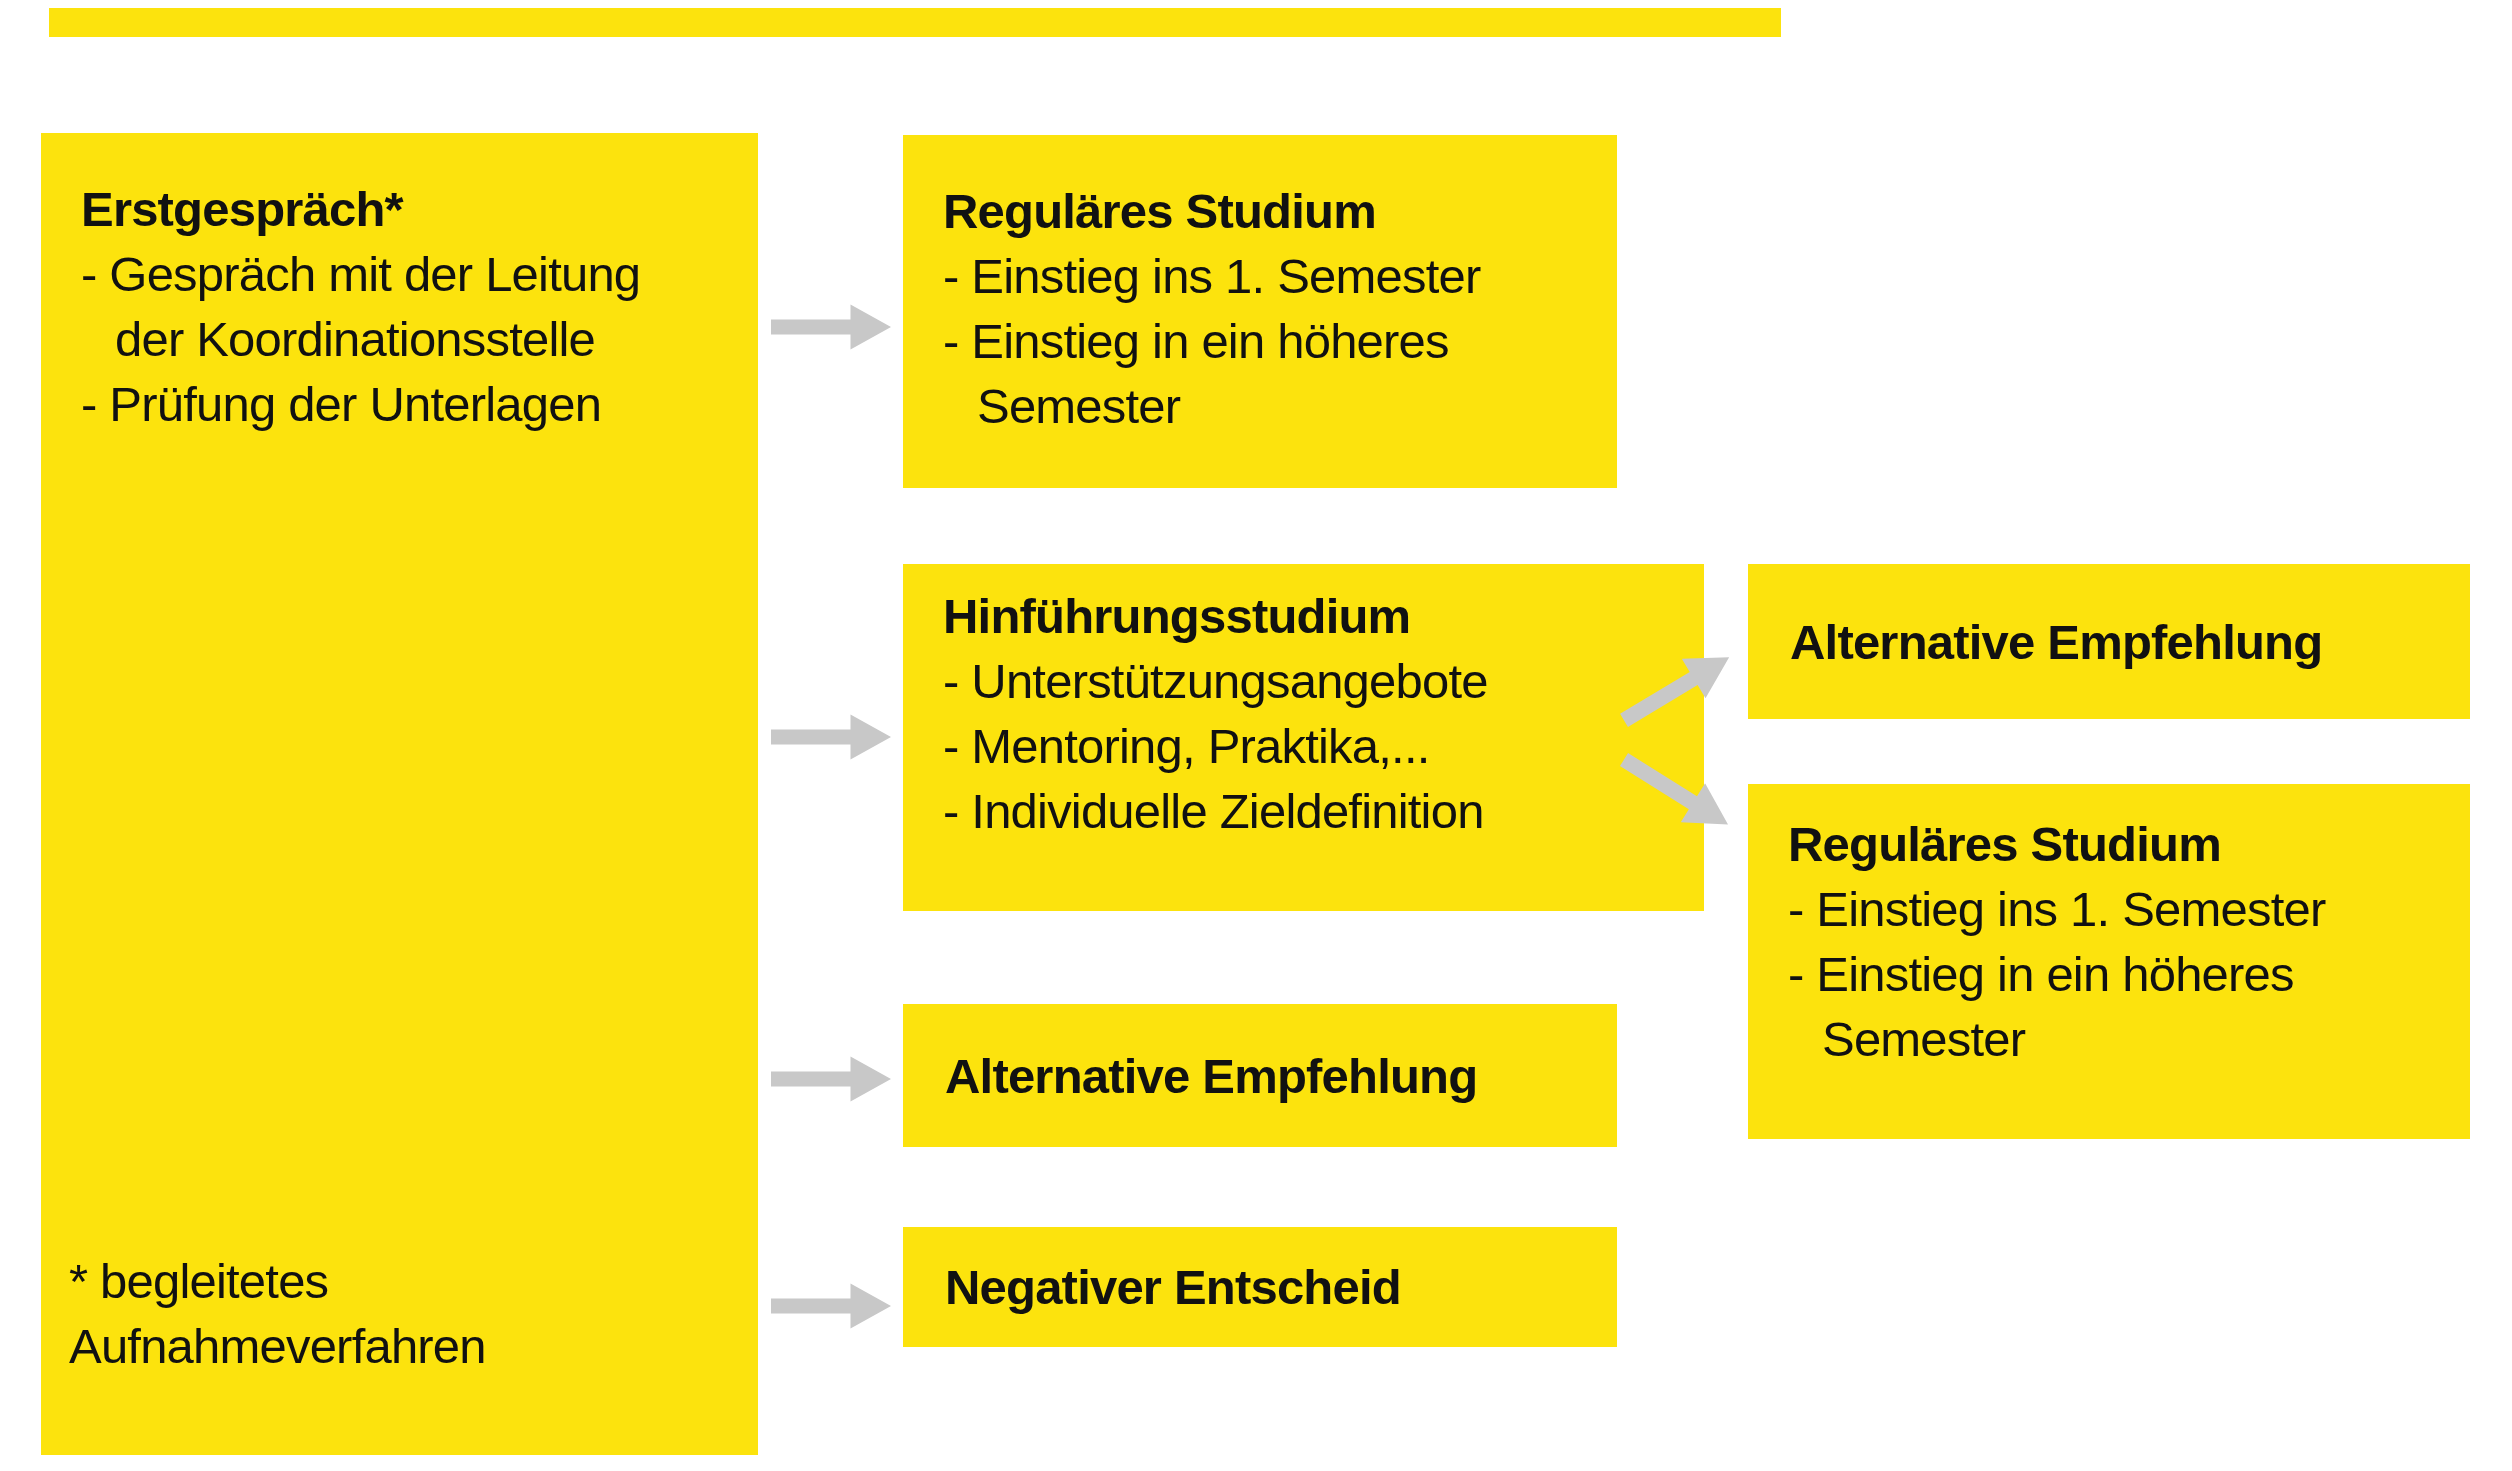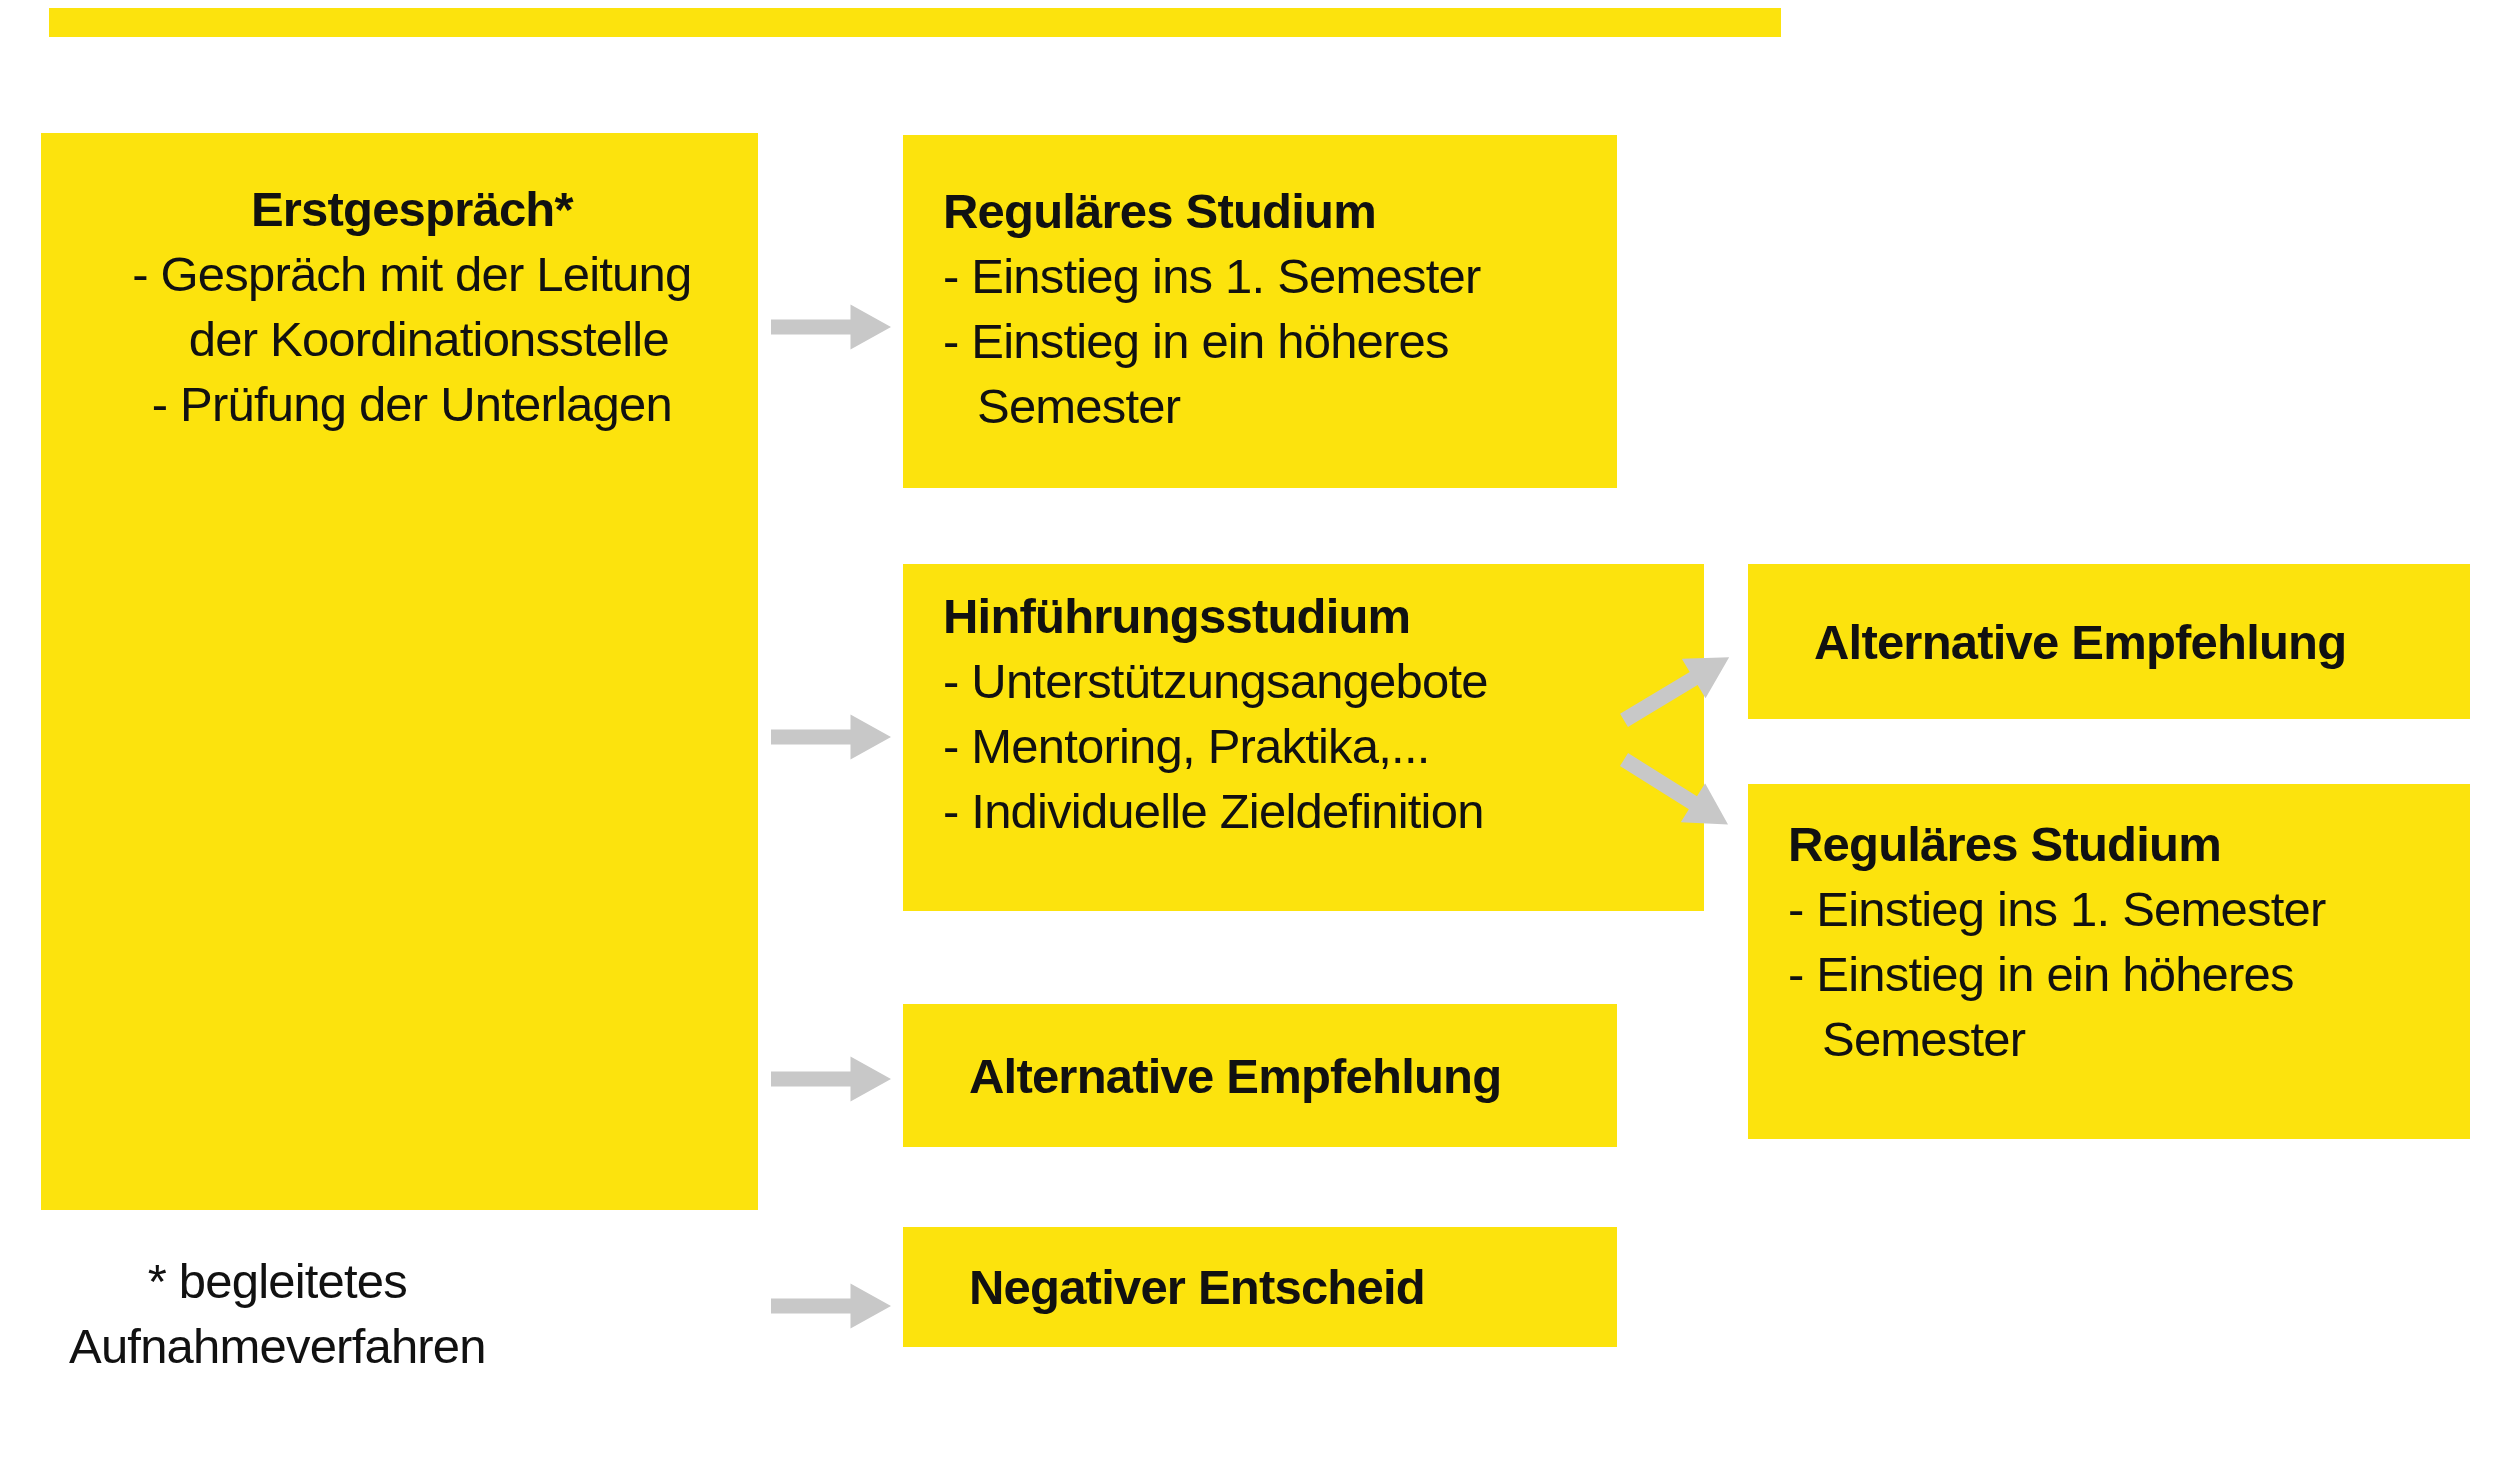--- a/index.html
+++ b/index.html
@@ -31,21 +31,21 @@
     white-space: nowrap;
   }
   .title {
     font-weight: 700;
   }
   .line { }
   .indent { padding-left: 34px; }
   .centered-label {
     display: flex;
     align-items: center;
-    padding-left: 66px;
+    padding-left: 42px;
     font-size: 49px;
     font-weight: 700;
     letter-spacing: -0.8px;
     white-space: nowrap;
   }
   .footnote {
     position: absolute;
     left: 28px;
     top: 1116px;
     font-size: 49px;
@@ -76,21 +76,21 @@
     top: 736px;
     transform: rotate(32deg);
     transform-origin: 0 50%;
   }
   #top-banner {
     left: 49px;
     top: 7.7px;
     width: 1732px;
     height: 29px;
   }
-  #box-erstgespraech { left: 41px;   top: 133px;  width: 717px; height: 1077px; text-align: center; }
+  #box-erstgespraech { left: 41px;   top: 133px;  width: 717px; height: 1322px; }
   #box-m1            { left: 903px; top: 135px;  width: 714px; height: 353px; }
   #box-m2            { left: 903px; top: 564px;  width: 801px; height: 347px; }
   #box-m3            { left: 903px; top: 1004px; width: 714px; height: 143px; }
   #box-m4            { left: 903px; top: 1227px; width: 714px; height: 120px; }
   #box-r1            { left: 1748px; top: 564px;  width: 722px; height: 155px; }
   #box-r2            { left: 1748px; top: 784px; width: 722px; height: 355px; }
   #text-erstgespraech { top: 44px; }
   #text-m1 { top: 44px; }
   #text-m2 { top: 20px; }
   #text-r2 { top: 28px; }

